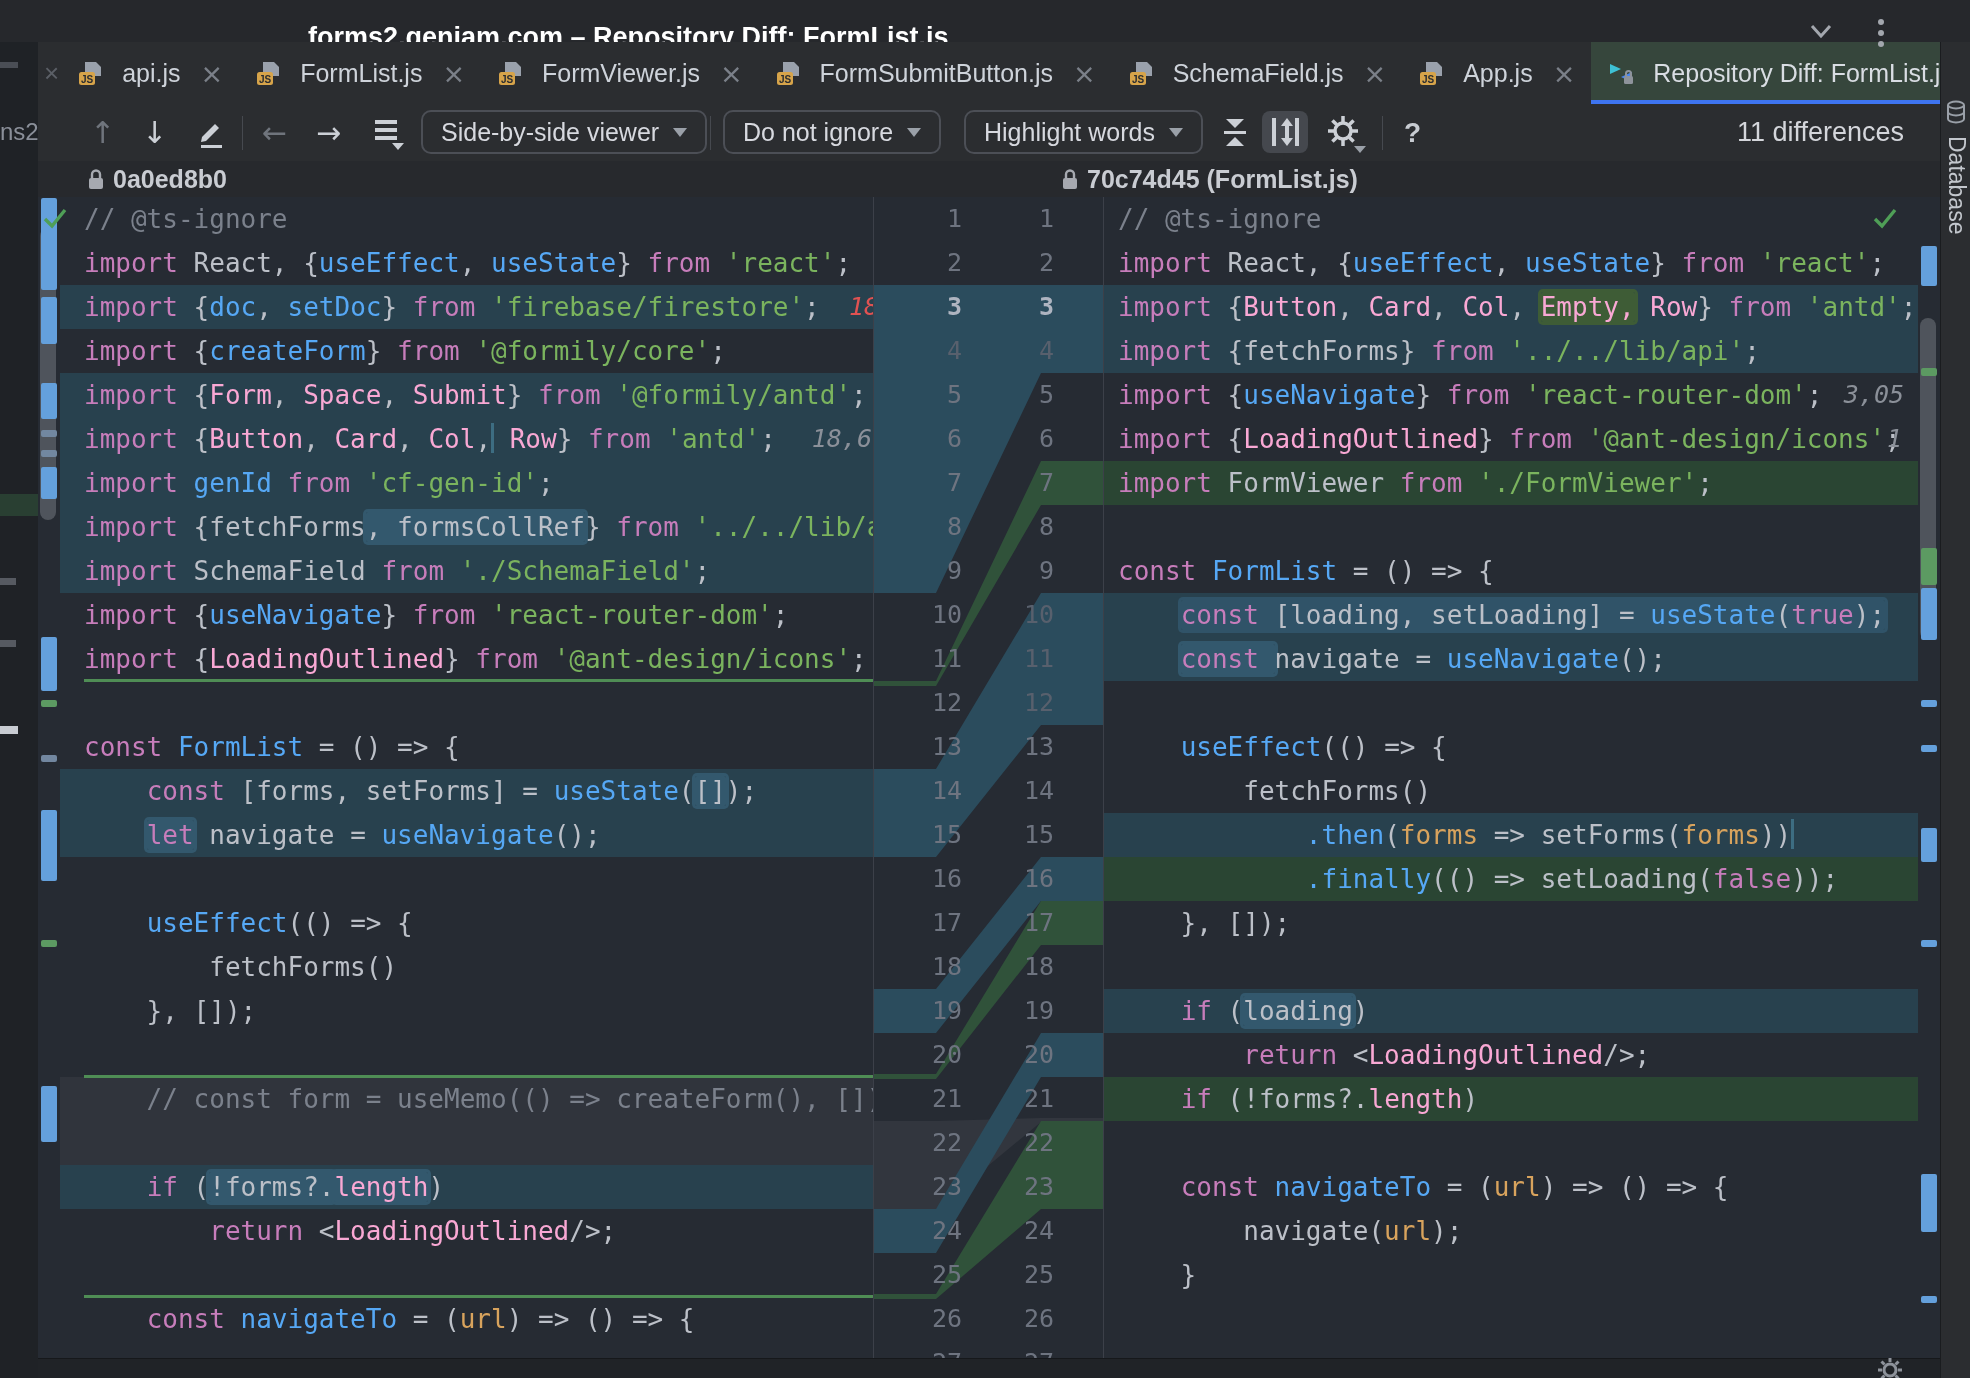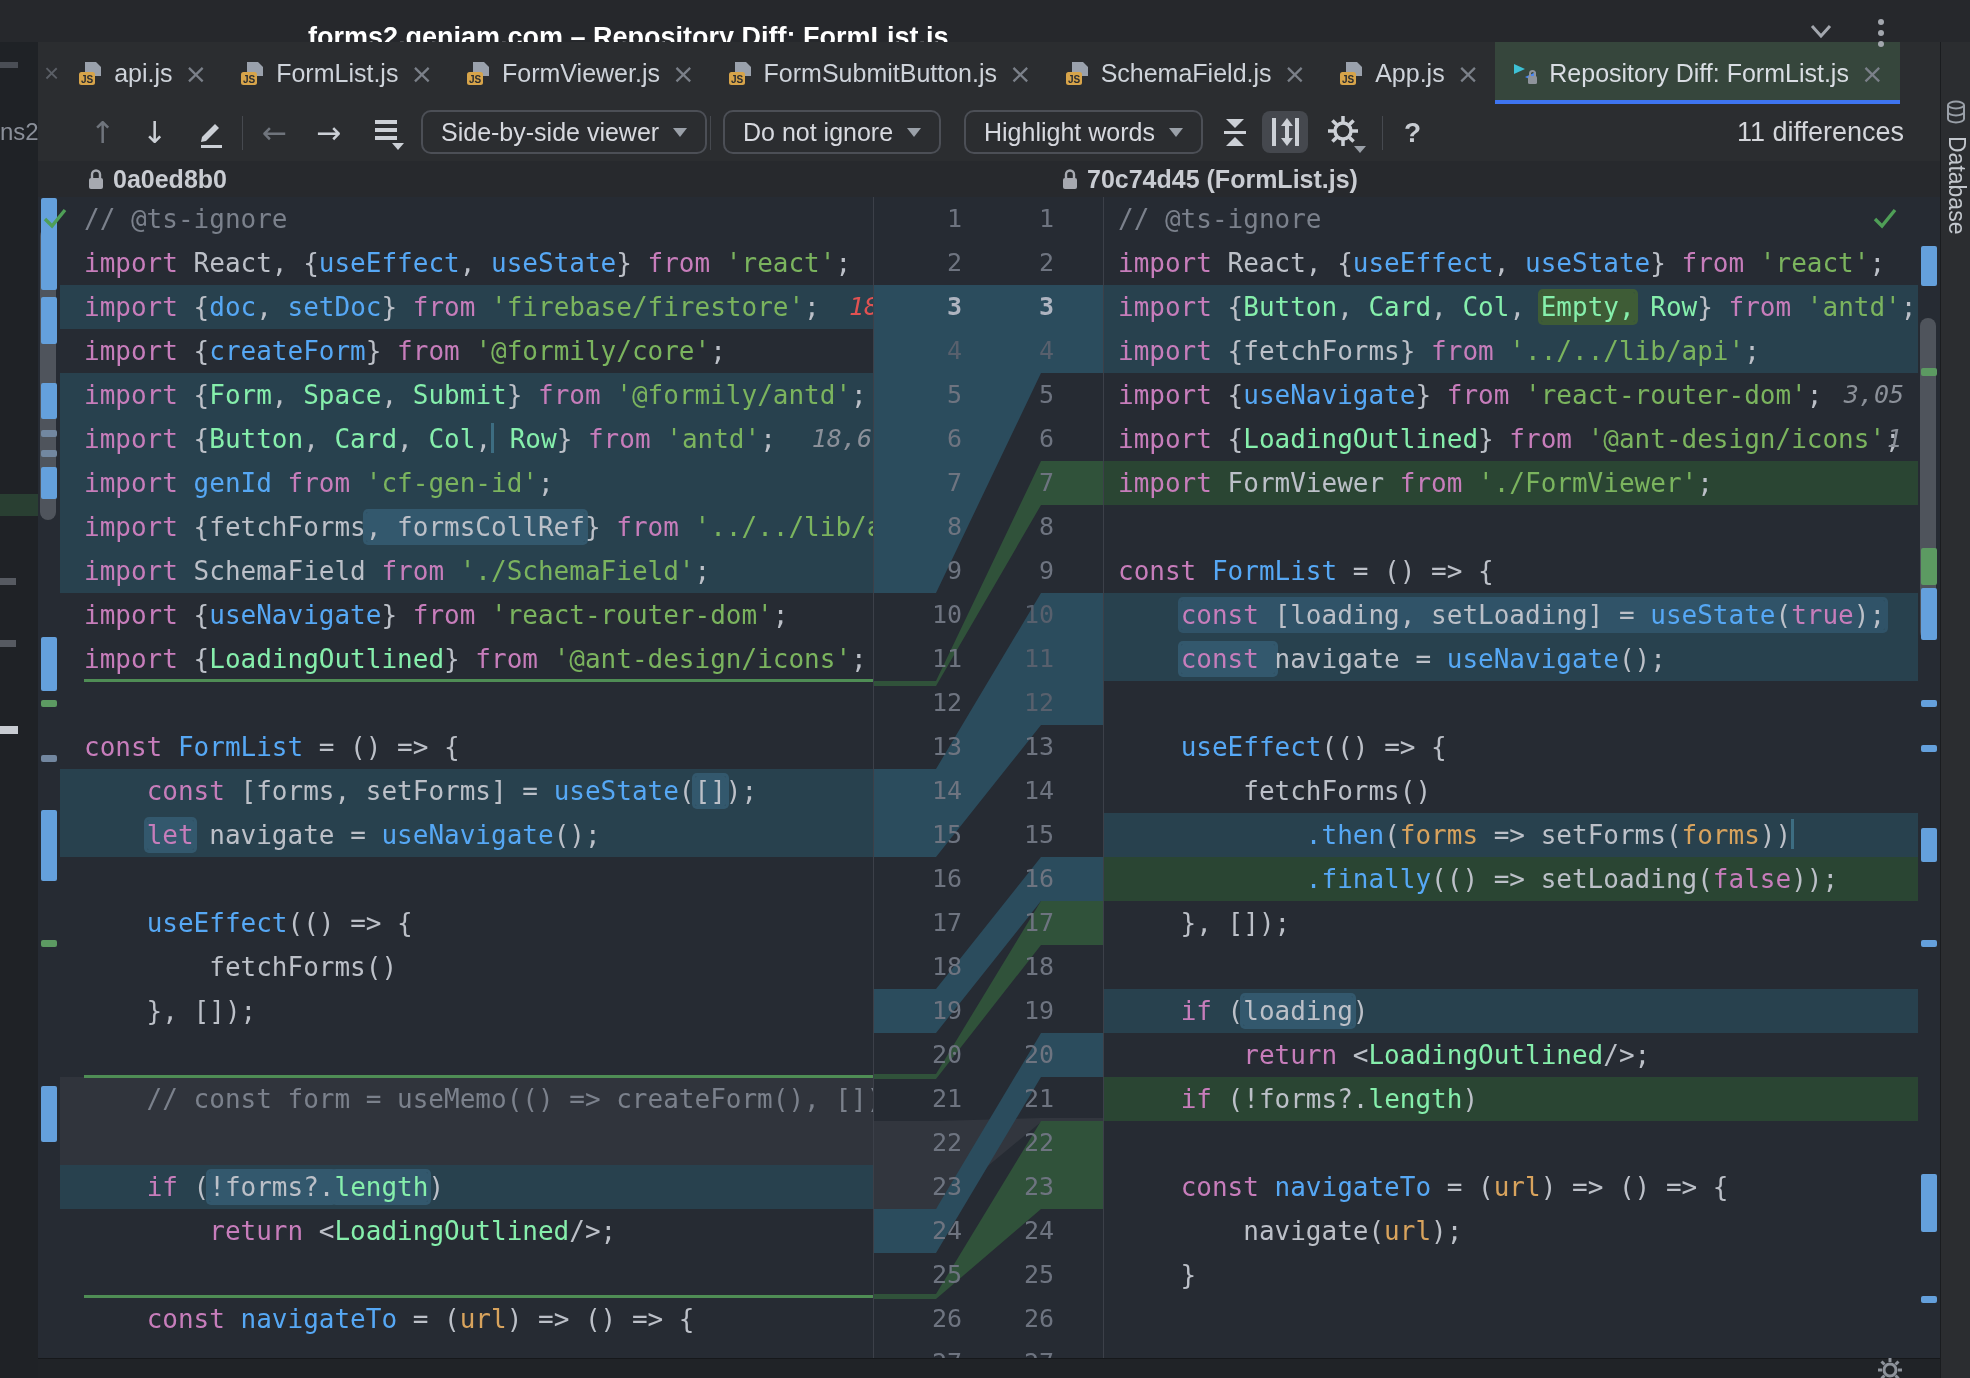--- a/index.html
+++ b/index.html
@@ -5,21 +5,21 @@
   html,body{margin:0;padding:0}
   body{width:1970px;height:1378px;position:relative;overflow:hidden;background:#26282c;
        font-family:"Liberation Sans",sans-serif;-webkit-font-smoothing:antialiased}
   .abs{position:absolute}
 
   
   #titlebar{left:0;top:0;width:1970px;height:42px;background:#26282c}
   #title{left:308px;top:16px;height:42px;line-height:42px;font-size:27px;font-weight:700;color:#ffffff}
   #understrip{left:0;top:42px;width:38px;height:1336px;background:#1f2226;overflow:hidden}
   #tabbar{left:38px;top:42px;width:1902px;height:62px;background:#2b2d30;border-bottom:1px solid #1d2023;display:flex;align-items:stretch}
-  .tab{display:flex;align-items:center;gap:10px;padding:0 16px;font-size:25px;color:#ced3da;position:relative;flex:0 0 auto}
+  .tab{display:flex;align-items:center;gap:18px;padding:0 16px;font-size:25px;color:#ced3da;position:relative;flex:0 0 auto}
   .tab.active{background:#36463c;color:#d9dde3}
   .tab.active::after{content:"";position:absolute;left:0;right:0;bottom:-1px;height:5px;background:#3e74f0}
   .tab .close{font-size:27px;color:#7b8089;margin-left:2px;font-family:"DejaVu Sans",sans-serif}
   .leadx{align-self:center;font-size:26px;color:#5b5f66;margin:0 2px 0 6px}
   #tab-chevron{left:1806px;top:18px}
   #tab-kebab{left:1878px;top:14px;width:8px}
   #tab-kebab i{display:block;width:6px;height:6px;border-radius:50%;background:#a3a7ae;margin:5px 0}
 
   #toolbar{left:38px;top:104px;width:1902px;height:57px;background:#2b2d30;border-bottom:1px solid #1d2023}
   .tbtxt{font-size:30px;line-height:57px;font-family:"DejaVu Sans",sans-serif}
@@ -38,21 +38,21 @@
   #editor{left:38px;top:197px;width:1902px;height:1161px;background:#262b33;overflow:hidden}
   .pane{top:0;height:1161px;overflow:hidden}
   #lpane{left:0;width:835px}
   #gutter{left:835px;width:231px;border-left:1px solid #3c4049;border-right:1px solid #3c4049;box-sizing:border-box}
   #rpane{left:1066px;width:836px}
   .line{height:44px;line-height:44px;white-space:pre;font-family:"DejaVu Sans Mono",monospace;
         font-size:26px;color:#bcc0c8;position:relative;overflow:hidden}
   #lpane .line{padding-left:24px}
   #rpane .line{padding-left:14px}
   .line.chg{background:#28414e}.line.add{background:#2a4533}.line.del{background:#30343c}
-  .sg.k{color:#c77dbb}.sg.fn{color:#56a8f5}.sg.s{color:#7bb45e}.sg.cr{color:#86efac}
+  .sg.k{color:#c77dbb}.sg.fn{color:#56a8f5}.sg.s{color:#7bb45e}.sg.cr{color:#f9a8d4}
   .sg.p{color:#d8a35d}.sg.cm{color:#7b818c}
   .wchg{background:#33586d;box-shadow:0 0 0 3px #33586d;border-radius:2px}
   .wadd{background:#3e5c36;box-shadow:0 0 0 3px #3e5c36;border-radius:2px}
   .curbox{background:#305368;box-shadow:0 0 0 3px #305368;border-radius:2px}
   .sg.im{display:inline-block;width:0;height:30px;border-left:3px solid #3d6d82;vertical-align:-5px}
   .trail{position:absolute;top:0;font-style:italic;color:#8b9099;font-size:25px}
   .trail.red{color:#e05252}
   .gline{position:absolute;left:24px;right:0;height:3px;background:#4f8d55}
   .numcol{top:0;width:70px}
   .num{height:44px;line-height:44px;text-align:right;font-family:"DejaVu Sans Mono",monospace;

